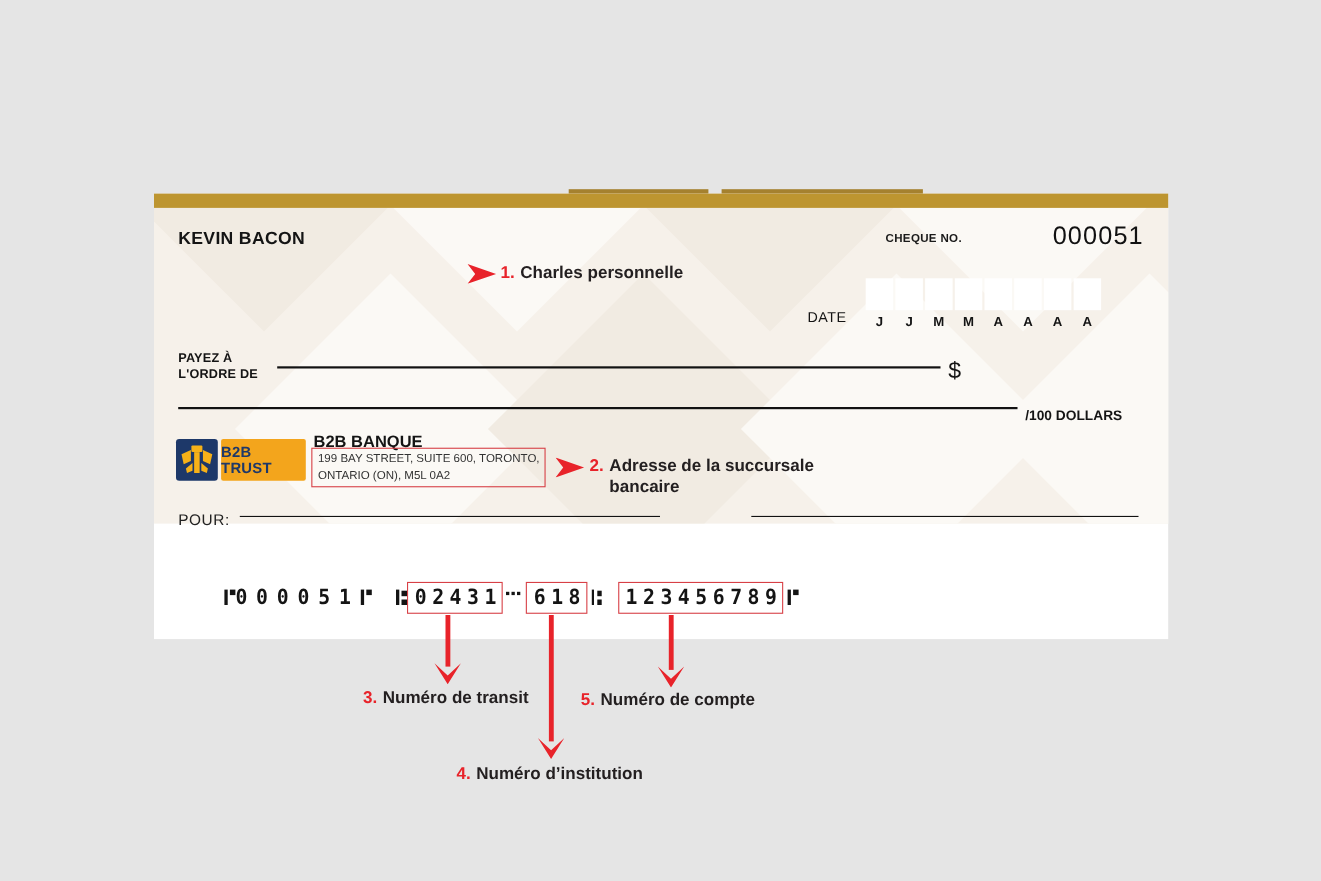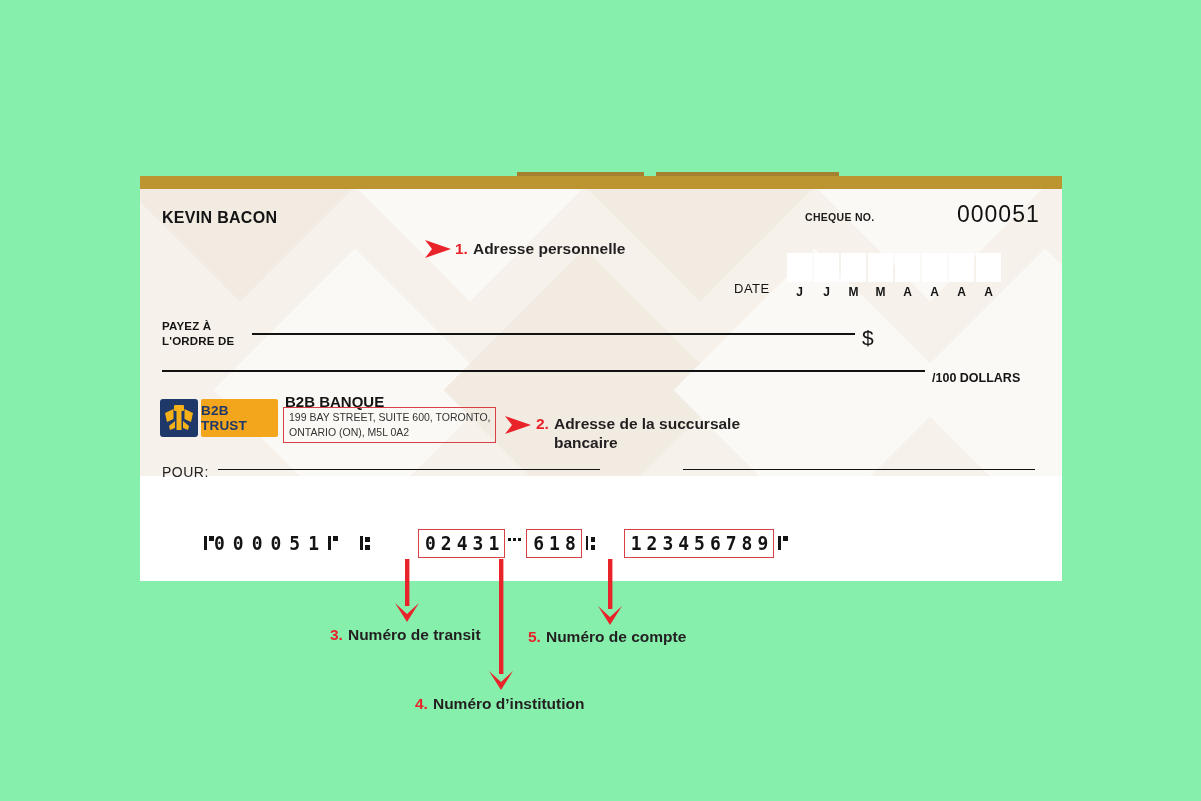--- a/index.html
+++ b/index.html
@@ -1,18 +1,18 @@
 <!DOCTYPE html>
 <html><head>
 <meta charset="utf-8">
 <style>
   * { margin:0; padding:0; box-sizing:border-box; }
   html,body { width:1201px; height:801px; }
   body { font-family:"Liberation Sans", sans-serif; }
-  .stage { position:relative; width:1201px; height:801px; background:#86efac; overflow:hidden; }
+  .stage { position:relative; width:1201px; height:801px; background:#e5e5e5; overflow:hidden; }
 
   
   .gold-seg { position:absolute; top:172px; height:5px; background:#a5812f; }
   .gold-seg.s1 { left:517px; width:127px; }
   .gold-seg.s2 { left:656px; width:183px; }
 
   
   .cheque { position:absolute; left:140px; top:176px; width:922px; height:405px; background:#ffffff; }
   .gold-bar { position:absolute; left:0; top:0; width:922px; height:13px; background:#bd9530; }
   .pattern { position:absolute; left:0; top:13px; width:922px; height:287px; background:#f6f1ea; overflow:hidden; }
@@ -60,28 +60,28 @@
 
   .memo-label { position:absolute; left:22px; top:288px; font-size:14px; color:#222; letter-spacing:.5px; }
   .memo-line { left:78px; top:293px; width:382px; border-bottom-width:1.5px; }
   .sig-line { left:543px; top:293px; width:352px; border-bottom-width:1.5px; }
 
   
   .micr-row { position:absolute; left:63px; top:351px; height:32px; display:flex; align-items:center;
               font-family:"DejaVu Sans Mono", monospace; font-weight:bold; font-size:18px; color:#141414; }
   .micr-digits { letter-spacing:5px; transform:scaleY(1.06); }
   .micr-chqno { letter-spacing:8px; }
-  .micr-box { border:1.6px solid #d84046; padding:3px 0 3px 6px; display:flex; align-items:center;margin-left:48px; }
+  .micr-box { border:1.6px solid #d84046; padding:3px 0 3px 6px; display:flex; align-items:center; }
   .sym { position:relative; display:inline-block; width:11px; height:18px; }
   .sym::before { content:""; position:absolute; left:1px; top:2px; width:2.5px; height:14px; background:#141414; }
   .sym-onus::after { content:""; position:absolute; left:6px; top:2px; width:4.5px; height:4.5px; background:#141414; }
   .sym-transit::after { content:""; position:absolute; left:6px; top:3px; width:4.5px; height:4.5px; background:#141414; box-shadow:0 8px 0 #141414; }
   .sym-dash { width:15px; }
   .sym-dash::before { left:0; top:4px; width:3px; height:3px; box-shadow:5px 0 0 #141414, 10px 0 0 #141414; }
-  .mgap1 { margin-left:21px; } .mgap2 { margin-left:3px; } .mgap3 { margin-left:28px; }
+  .mgap1 { margin-left:21px; } .mgap2 { margin-left:3px; } .mgap3 { margin-left:14px; }
 
   .arrow-down { position:absolute; }
   .ad-transit { left:394px; top:559px; }
   .ad-institution { left:488px; top:559px; }
   .ad-account { left:597px; top:559px; }
 </style>
 </head>
 <body>
 
 <div class="stage">
@@ -181,21 +181,21 @@
 
   <svg class="arrow-right arrow1" viewBox="0 0 26 18">
     <polygon points="0,0 26,9 0,18 7,9" fill="#e8232a"></polygon>
   </svg>
   <svg class="arrow-right arrow2" viewBox="0 0 26 18">
     <polygon points="0,0 26,9 0,18 7,9" fill="#e8232a"></polygon>
   </svg>
 
   <div class="ann ann1">
     <span class="num">1.</span>
-    <span class="txt">Adresse personnelle</span>
+    <span class="txt">Charles personnelle</span>
   </div>
   <div class="ann ann2">
     <span class="num">2.</span>
     <span class="txt">Adresse de la succursale bancaire</span>
   </div>
 
   <svg class="arrow-down ad-transit" width="26" height="63" viewBox="0 0 26 63">
     <rect x="11" y="0" width="4.4" height="47" fill="#e8232a"></rect>
     <polygon points="13,63 25,44 13,55 1,44" fill="#e8232a"></polygon>
   </svg>

